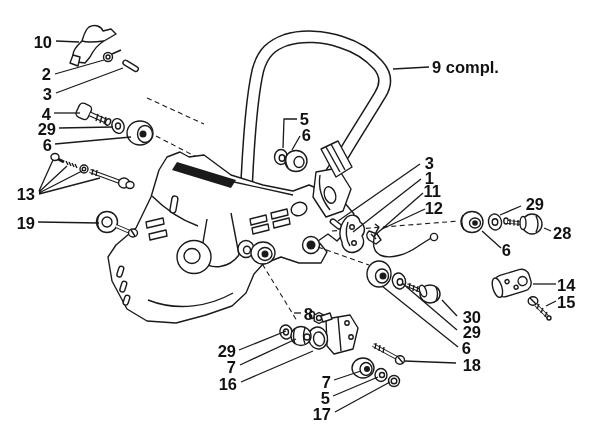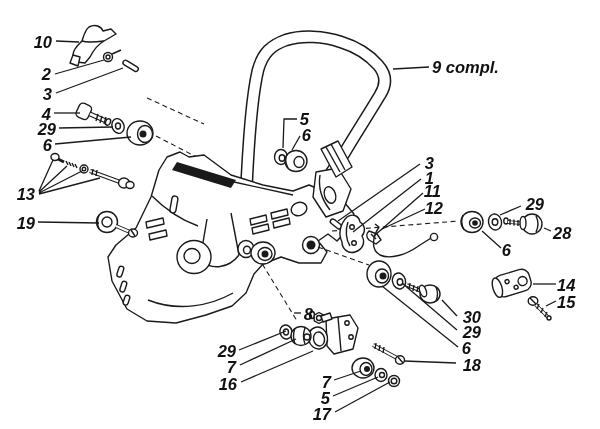--- a/index.html
+++ b/index.html
@@ -1,19 +1,18 @@
 <!DOCTYPE html>
 <html><head>
 <meta charset="utf-8">
 <style>
   html,body{margin:0;padding:0;background:#ffffff;}
   .stage{
     position:relative;width:600px;height:429px;background:#ffffff;overflow:hidden;
     font-family:"Liberation Sans", sans-serif;
-    font-style:italic;
   }
   svg{position:absolute;left:0;top:0;}
   .callout{
     font-family:"Liberation Sans", sans-serif;
     font-weight:bold;font-size:16.5px;fill:#111111;
   }
   .ln{stroke:#1a1a1a;stroke-width:1.3;fill:none;}
   .dash{stroke:#1a1a1a;stroke-width:1.1;fill:none;stroke-dasharray:5 3.5;}
   .part{stroke:#1a1a1a;stroke-width:1.4;fill:#ffffff;stroke-linejoin:round;}
   .partline{stroke:#1a1a1a;stroke-width:1.4;fill:none;stroke-linejoin:round;}

